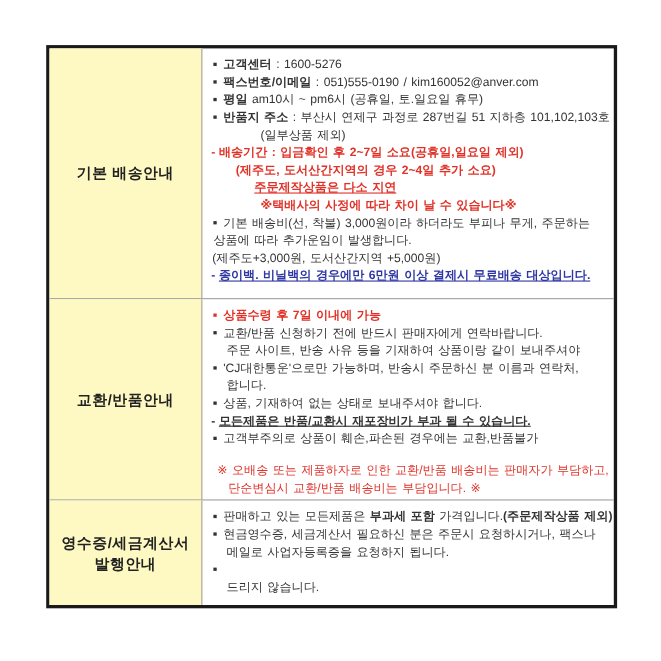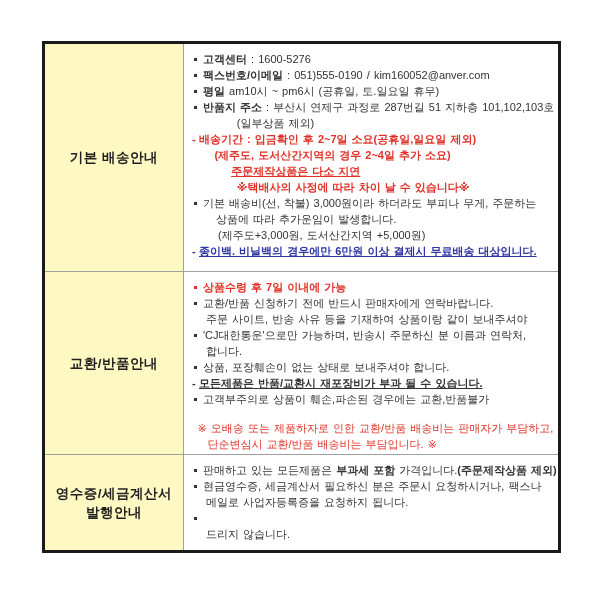--- a/index.html
+++ b/index.html
@@ -52,34 +52,34 @@
         <div class="line"><span class="b-sq"></span><span><span class="seg-b">고객센터</span><span> :  1600-5276</span></span></div>
         <div class="line"><span class="b-sq"></span><span><span class="seg-b">팩스번호/이메일</span><span> :  051)555-0190 / kim160052@anver.com</span></span></div>
         <div class="line"><span class="b-sq"></span><span><span class="seg-b">평일</span><span> am10시 ~ pm6시 (공휴일, 토.일요일 휴무)</span></span></div>
         <div class="line"><span class="b-sq"></span><span><span class="seg-b">반품지 주소</span><span> : 부산시 연제구 과정로 287번길 51 지하층 101,102,103호</span></span></div>
         <div class="line" style="margin-left: 44.8px;"><span><span>(일부상품 제외)</span></span></div>
         <div class="line" style="color: rgb(224, 50, 40);"><span class="b-dash" style="font-weight: bold;">-</span><span><span class="seg-b">배송기간 : 입금확인 후 2~7일 소요(공휴일,일요일 제외)</span></span></div>
         <div class="line" style="color: rgb(224, 50, 40); margin-left: 22.4px;"><span><span class="seg-b">(제주도, 도서산간지역의 경우 2~4일 추가 소요)</span></span></div>
         <div class="line" style="color: rgb(224, 50, 40); margin-left: 39.2px; text-decoration: underline;"><span><span class="seg-b">주문제작상품은 다소 지연</span></span></div>
         <div class="line" style="color: rgb(224, 50, 40); margin-left: 44.8px;"><span><span class="seg-b">※택배사의 사정에 따라 차이 날 수 있습니다※</span></span></div>
         <div class="line"><span class="b-sq"></span><span><span>기본 배송비(선, 착불) 3,000원이라 하더라도 부피나 무게, 주문하는</span></span></div>
-        <div class="line" style="margin-left: 24px;"><span><span>상품에 따라 추가운임이 발생합니다.</span></span></div>
-        <div class="line" style="margin-left: 26px;"><span><span>(제주도+3,000원, 도서산간지역  +5,000원)</span></span></div>
+        <div class="line" style="margin-left: 2px;"><span><span>상품에 따라 추가운임이 발생합니다.</span></span></div>
+        <div class="line" style="margin-left: 1px;"><span><span>(제주도+3,000원, 도서산간지역  +5,000원)</span></span></div>
         <div class="line" style="color: rgb(46, 54, 164);"><span class="b-dash" style="font-weight: bold;">-</span><span class="u"><span class="seg-b">종이백. 비닐백의 경우에만 6만원 이상 결제시 무료배송 대상입니다.</span></span></div>
       </div>
       <div class="cell hdr rb">
         <div>교환/반품안내</div>
       </div>
       <div class="cell cnt rb">
         <div class="line" style="color: rgb(224, 50, 40);"><span class="b-sq"></span><span><span class="seg-b">상품수령 후 7일 이내에 가능</span></span></div>
         <div class="line"><span class="b-sq"></span><span><span>교환/반품 신청하기 전에 반드시 판매자에게 연락바랍니다.</span></span></div>
         <div class="line" style="margin-left: 14px;"><span><span>주문 사이트, 반송 사유 등을 기재하여 상품이랑 같이 보내주셔야</span></span></div>
         <div class="line"><span class="b-sq"></span><span><span>'CJ대한통운'으로만 가능하며, 반송시 주문하신 분 이름과 연락처,</span></span></div>
         <div class="line" style="margin-left: 14px;"><span><span>합니다.</span></span></div>
-        <div class="line"><span class="b-sq"></span><span><span>상품, 포장훼손이 없는 상태로 보내주셔야 합니다.</span></span></div>
+        <div class="line"><span class="b-sq"></span><span><span>상품, 기재하여 없는 상태로 보내주셔야 합니다.</span></span></div>
         <div class="line"><span class="b-dash" style="font-weight: bold;">-</span><span class="u"><span class="seg-b">모든제품은 반품/교환시 재포장비가 부과 될 수 있습니다.</span></span></div>
         <div class="line"><span class="b-sq"></span><span><span>고객부주의로 상품이 훼손,파손된 경우에는 교환,반품불가</span></span></div>
         <div class="line blank"></div>
         <div class="line" style="color: rgb(224, 50, 40); margin-left: 5.6px;"><span><span>※ 오배송 또는 제품하자로 인한 교환/반품 배송비는 판매자가 부담하고,</span></span></div>
         <div class="line" style="color: rgb(224, 50, 40); margin-left: 15.4px;"><span><span>단순변심시 교환/반품 배송비는 부담입니다. ※</span></span></div>
       </div>
       <div class="cell hdr">
         <div>영수증/세금계산서</div>
         <div>발행안내</div>
       </div>

